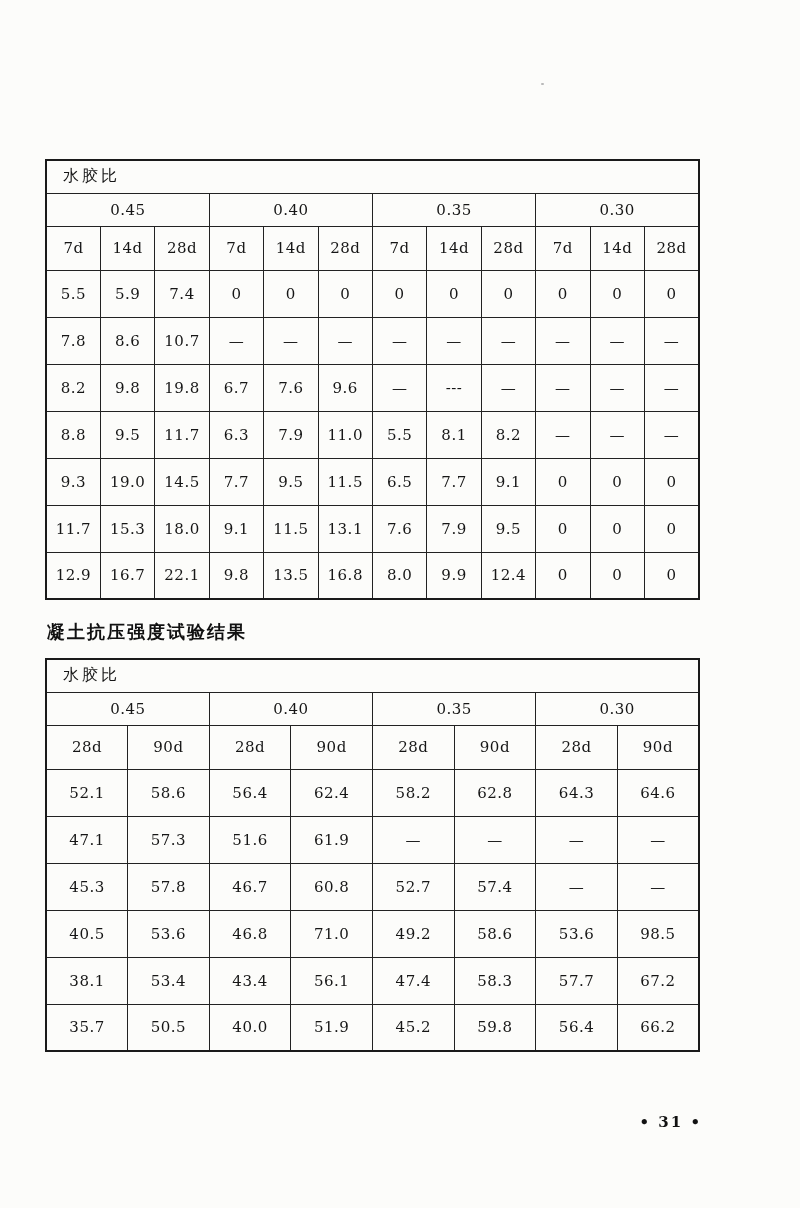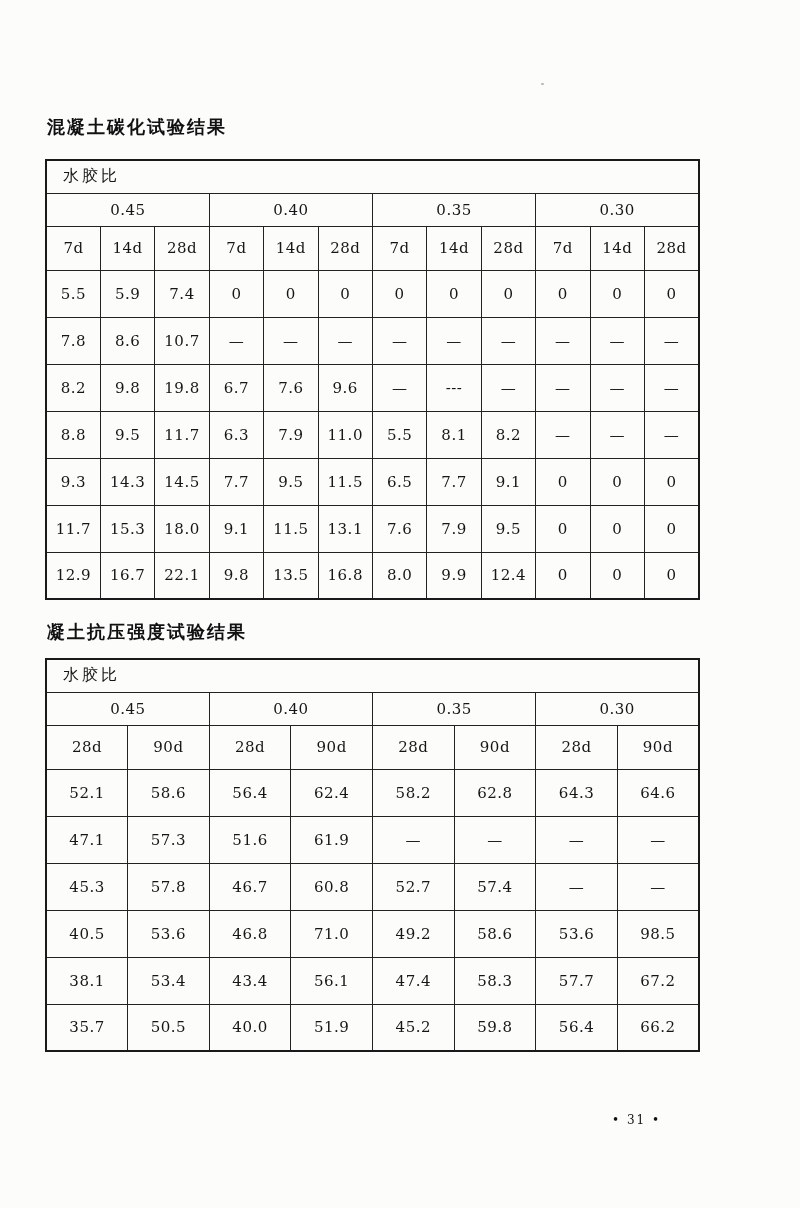--- a/index.html
+++ b/index.html
@@ -62,43 +62,43 @@
   }
   tr.ratio-row { height: 33px; padding-left: 38px; }
   tr.age-row   { height: 44px; }
   tr.data-row  { height: 47px; }
 
   .page-footer {
     position: absolute;
     top: 1113px;
     left: 612px;
     width: 90px;
-    text-align: left;
-    font-size: 12px;
+    text-align: right;
+    font-size: 15px;
     letter-spacing: 2px;
     color: #111;
+    font-weight: bold;
   }
   .scan-speck {
     position: absolute;
     top: 83px;
     left: 541px;
     width: 3px;
     height: 2px;
     background: #b9b9b9;
     border-radius: 1px;
   }
 </style>
 </head>
 <body>
 
 <div class="page">
 
   <div class="scan-speck"></div>
 
-  <div id="title1" class="tbl-title">混凝土碳化试验结果</div>
 
   <table id="table1" class="data-table" data-table="table1">
       <tbody>
         <tr class="corner-row">
           <td class="corner" colspan="12">水胶比</td>
         </tr>
         <tr class="ratio-row">
           <td colspan="3">0.45</td>
           <td colspan="3">0.40</td>
           <td colspan="3">0.35</td>
@@ -169,21 +169,21 @@
           <td>11.0</td>
           <td>5.5</td>
           <td>8.1</td>
           <td>8.2</td>
           <td>—</td>
           <td>—</td>
           <td>—</td>
         </tr>
         <tr class="data-row">
           <td>9.3</td>
-          <td>14.3</td>
+          <td>19.0</td>
           <td>14.5</td>
           <td>7.7</td>
           <td>9.5</td>
           <td>11.5</td>
           <td>6.5</td>
           <td>7.7</td>
           <td>9.1</td>
           <td>0</td>
           <td>0</td>
           <td>0</td>

